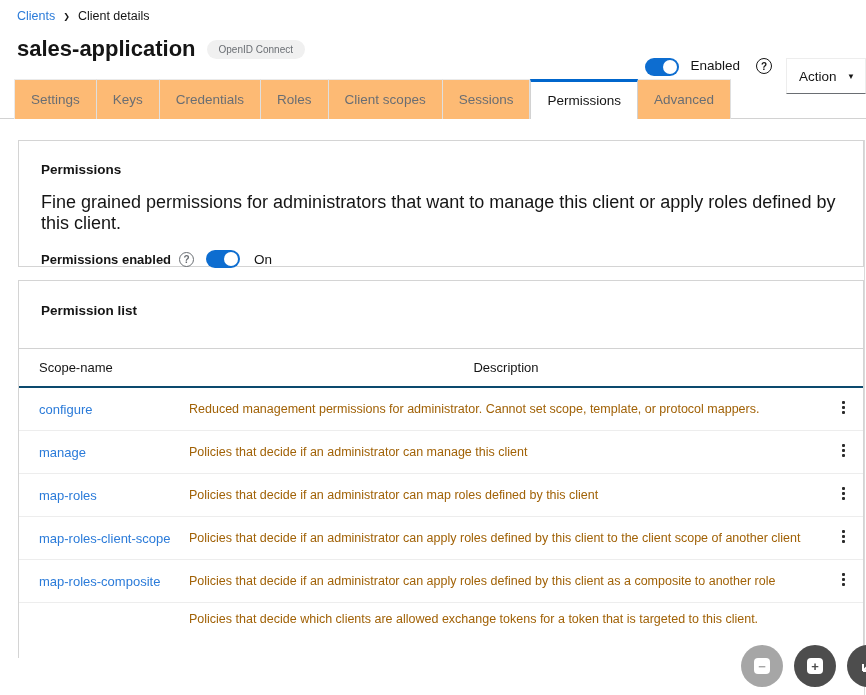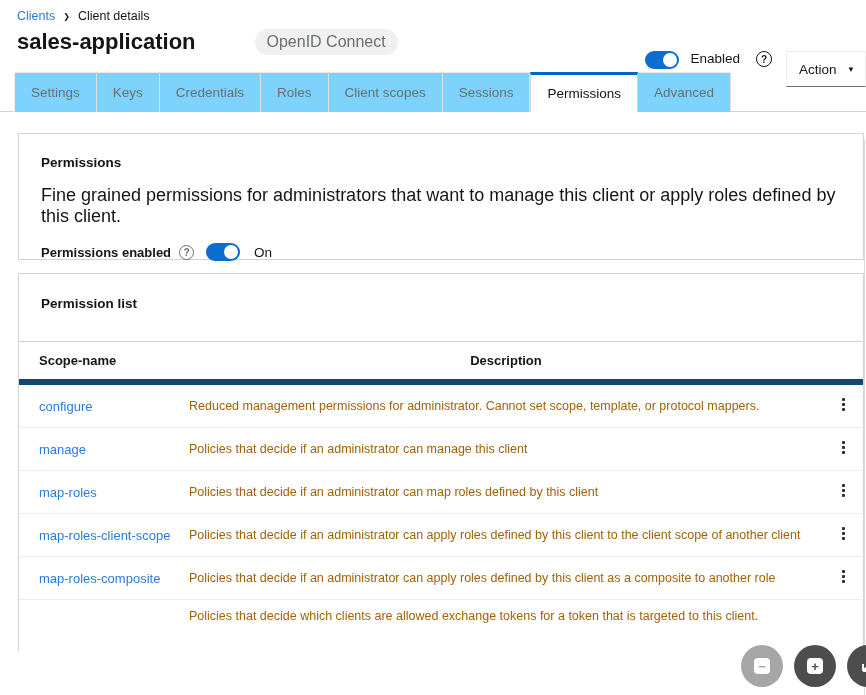--- a/index.html
+++ b/index.html
@@ -11,24 +11,24 @@
   }
   .page { position:relative; width:866px; height:695px; overflow:hidden; }
 
   
   .breadcrumb { padding:9px 12px 0 17px; font-size:12.5px; display:flex; align-items:center; }
   .breadcrumb a { color:#2b7bd9; text-decoration:none; cursor:pointer; }
   .crumb-sep { font-size:8px; margin:1px 8px 0 8px; color:#151515; }
 
   
   .header { position:relative; padding:0 0 0 17px; }
-  .title-row { display:flex; align-items:center; margin-top:6px;gap:48px; }
+  .title-row { display:flex; align-items:center; margin-top:13px; }
   .page-title { font-size:22px; font-weight:700; margin:0; line-height:26px; }
   .badge {
-    margin-left:11px; background:#f0f0f0; color:#6a6e73; font-size:16px;
+    margin-left:11px; background:#f0f0f0; color:#6a6e73; font-size:10px;
     padding:4px 12px; border-radius:14px; white-space:nowrap;
   }
   .subtitle { margin-top:7px; font-size:13.5px; color:#3c3f42; }
 
   .header-controls {
     position:absolute; right:0; top:22px; height:40px;
     display:flex; align-items:flex-start;
   }
   .switch {
     width:34px; height:18px; border-radius:9px; background:#0d6dd0;
@@ -52,21 +52,21 @@
     display:flex; align-items:center; justify-content:space-between;
     padding:0 10px 0 12px; font-size:13.5px; cursor:pointer;
   }
   .caret { font-size:8px; color:#151515; }
 
   
   .tabbar { position:relative; margin-top:17px; height:40px; }
   .tabbar::after { content:""; position:absolute; left:0; right:0; bottom:0; height:1px; background:#d2d2d2; }
   .tabs { display:flex; height:40px; padding-left:14px; position:relative; z-index:1; }
   .tab {
-    background:#7dd3fc; color:#6a6e73; font-size:13.5px;
+    background:#fdba74; color:#6a6e73; font-size:13.5px;
     display:flex; align-items:center; padding:0 16px;
     border-right:1px solid #dfdfdf; border-top:1px solid #eaeaea; cursor:pointer;
     white-space:nowrap;
   }
   .tab:first-child { border-left:1px solid #eaeaea; }
   .tab.active {
     background:#fff; color:#151515; border-top:3px solid #0066cc;
     border-left:1px solid #d2d2d2; border-right:1px solid #d2d2d2;
   }
 
@@ -87,22 +87,22 @@
   .card2 { margin-top:13px; height:378px; border-bottom:0; padding-top:22px; overflow:hidden; }
   .card2-inner { padding:0 22px; }
   .card2 .card-desc { margin-top:13px; max-width:800px; }
   .card2 .card-desc b { font-weight:700; }
 
   
   table.perm-table { width:100%; border-collapse:collapse; table-layout:fixed; margin-top:30px; }
   table.perm-table col.c1 { width:150px; }
   table.perm-table col.c3 { width:40px; }
   th {
-    text-align:left; font-size:13px; font-weight:700; padding:11px 0;
-    border-top:1px solid #d2d2d2; border-bottom:6px solid #0c4a6e;
+    text-align:left; font-size:13px; font-weight:400; padding:11px 0;
+    border-top:1px solid #d2d2d2; border-bottom:2px solid #0c4a6e;
   }
   th.th-scope { padding-left:20px; }
   th.th-desc  { padding-left:20px;text-align:center; }
   td { padding:9px 0; border-bottom:1px solid #ededed; font-size:12.5px; vertical-align:middle; }
   td.td-scope { padding-left:20px; font-size:13px; white-space:nowrap; overflow:visible; }
   td.td-scope a { color:#2b7bd9; text-decoration:none; cursor:pointer; }
   td.td-desc { padding-left:20px; color:#a16207; white-space:nowrap; overflow:hidden; }
   td.td-kebab { text-align:center; }
   tr:last-child td { border-bottom:0; }
   .kebab { display:inline-block; cursor:pointer; padding:2px 6px; }

